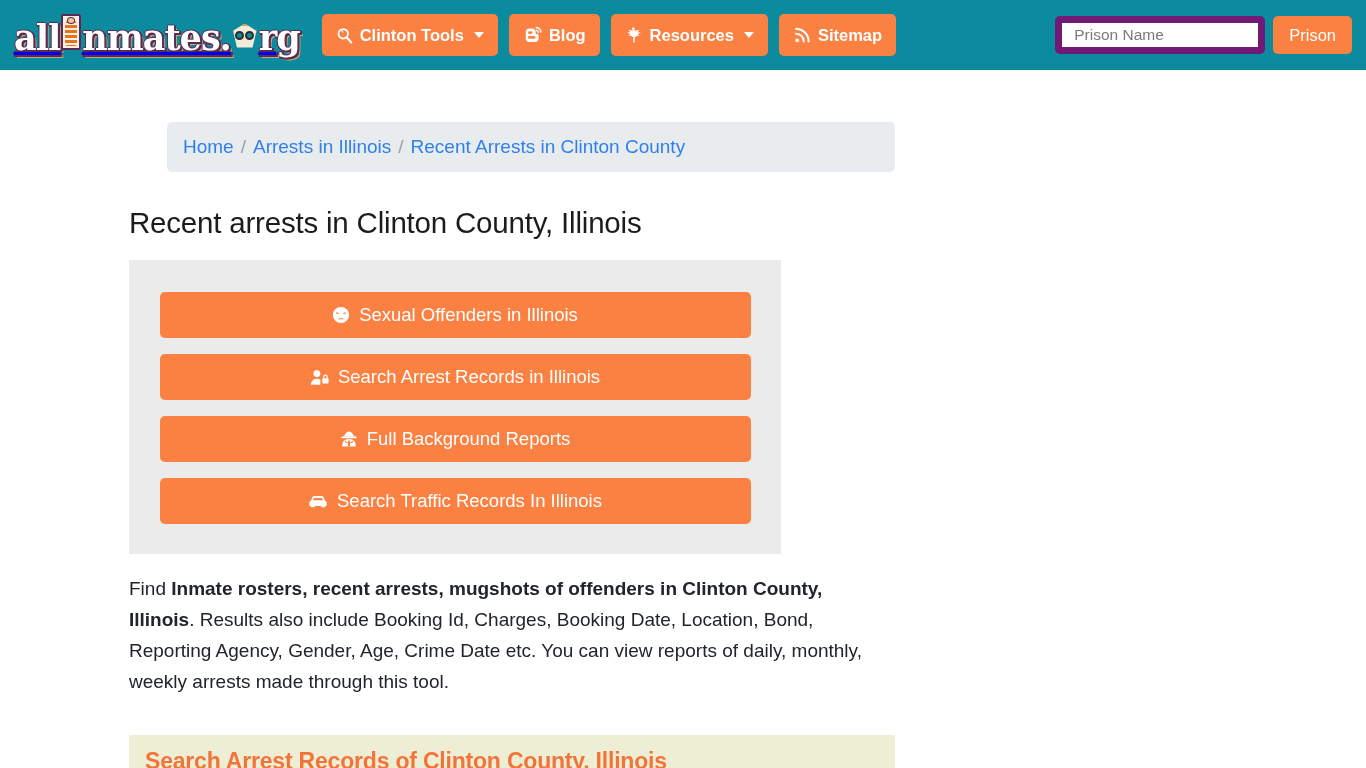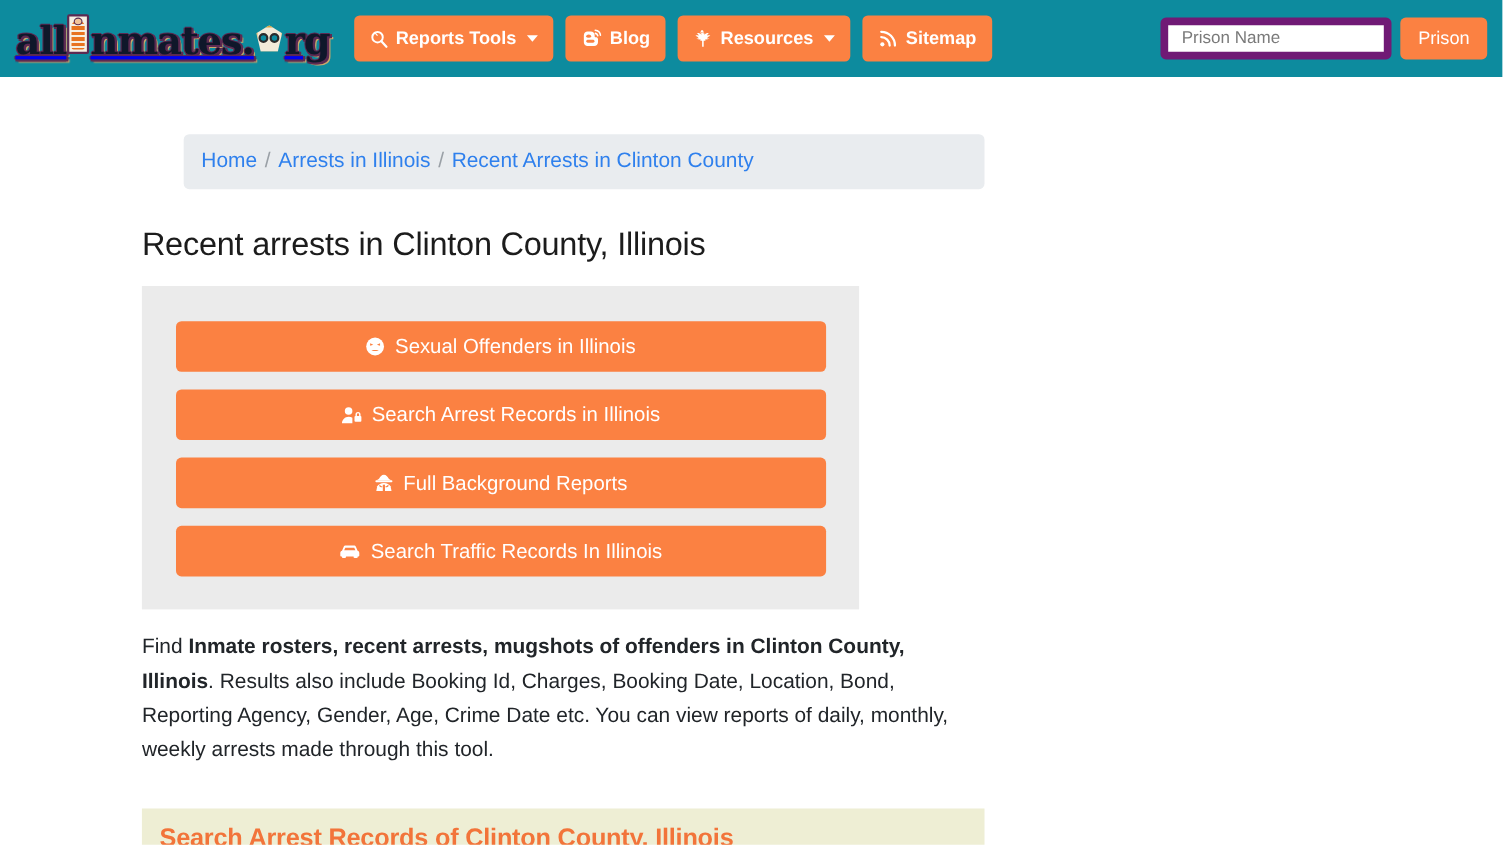--- a/index.html
+++ b/index.html
@@ -28,21 +28,21 @@
     height: 44px;
     margin-right: 22px;
     user-select: none;
   }
   .logo-word {
     font-family: "DejaVu Serif", serif;
     font-weight: bold;
     font-size: 35px;
     letter-spacing: -1px;
     line-height: 1;
-    color: #0f172a;
+    color: #ffffff;
     text-shadow:
        2px 0 0 #5c2a52,
        -1px 0 0 #5c2a52,
        0 2px 0 #5c2a52,
        0 -1px 0 #5c2a52,
        2px 2px 0 #5c2a52,
        3px 3px 0 #c8a96b;
     display: flex;
     align-items: baseline;
   }
@@ -279,21 +279,21 @@
   <div class="nav-btns">
 
     <button class="nav-btn">
       <span class="ico">
         <svg width="17" height="17" viewBox="0 0 20 20">
             <circle cx="8.5" cy="8" r="5.6" fill="none" stroke="#fff" stroke-width="2.1"></circle>
             <line x1="12.6" y1="12.3" x2="18" y2="18.2" stroke="#fff" stroke-width="2.4" stroke-linecap="round"></line>
             <line x1="5" y1="2.5" x2="8.5" y2="6.3" stroke="#fff" stroke-width="1.3"></line>
           </svg>
       </span>
-      <span>Reports Tools</span>
+      <span>Clinton Tools</span>
       <span class="caret"></span>
     </button>
 
     <button class="nav-btn">
       <span class="ico">
         <svg width="19" height="18" viewBox="0 0 22 20">
           <path d="M3.2 6.5c0-2.2 1.8-4 4-4h3.4c2.2 0 4 1.8 4 4v1.4c.1 1 1 .6 1.8.8 1 .2 1.7 1.1 1.7 2.1v3.2c0 2.2-1.8 4-4 4H7.2c-2.2 0-4-1.8-4-4z" fill="#fff"></path>
           <ellipse cx="8.3" cy="7.5" rx="2.6" ry="1.7" fill="#fb8142"></ellipse>
           <rect x="5.8" y="11.3" width="8.6" height="3.1" rx="1.55" fill="#fb8142"></rect>
           <path d="M15.2 1.3c2.9.2 5.2 2.4 5.5 5.3" fill="none" stroke="#fff" stroke-width="1.7" stroke-linecap="round"></path>

